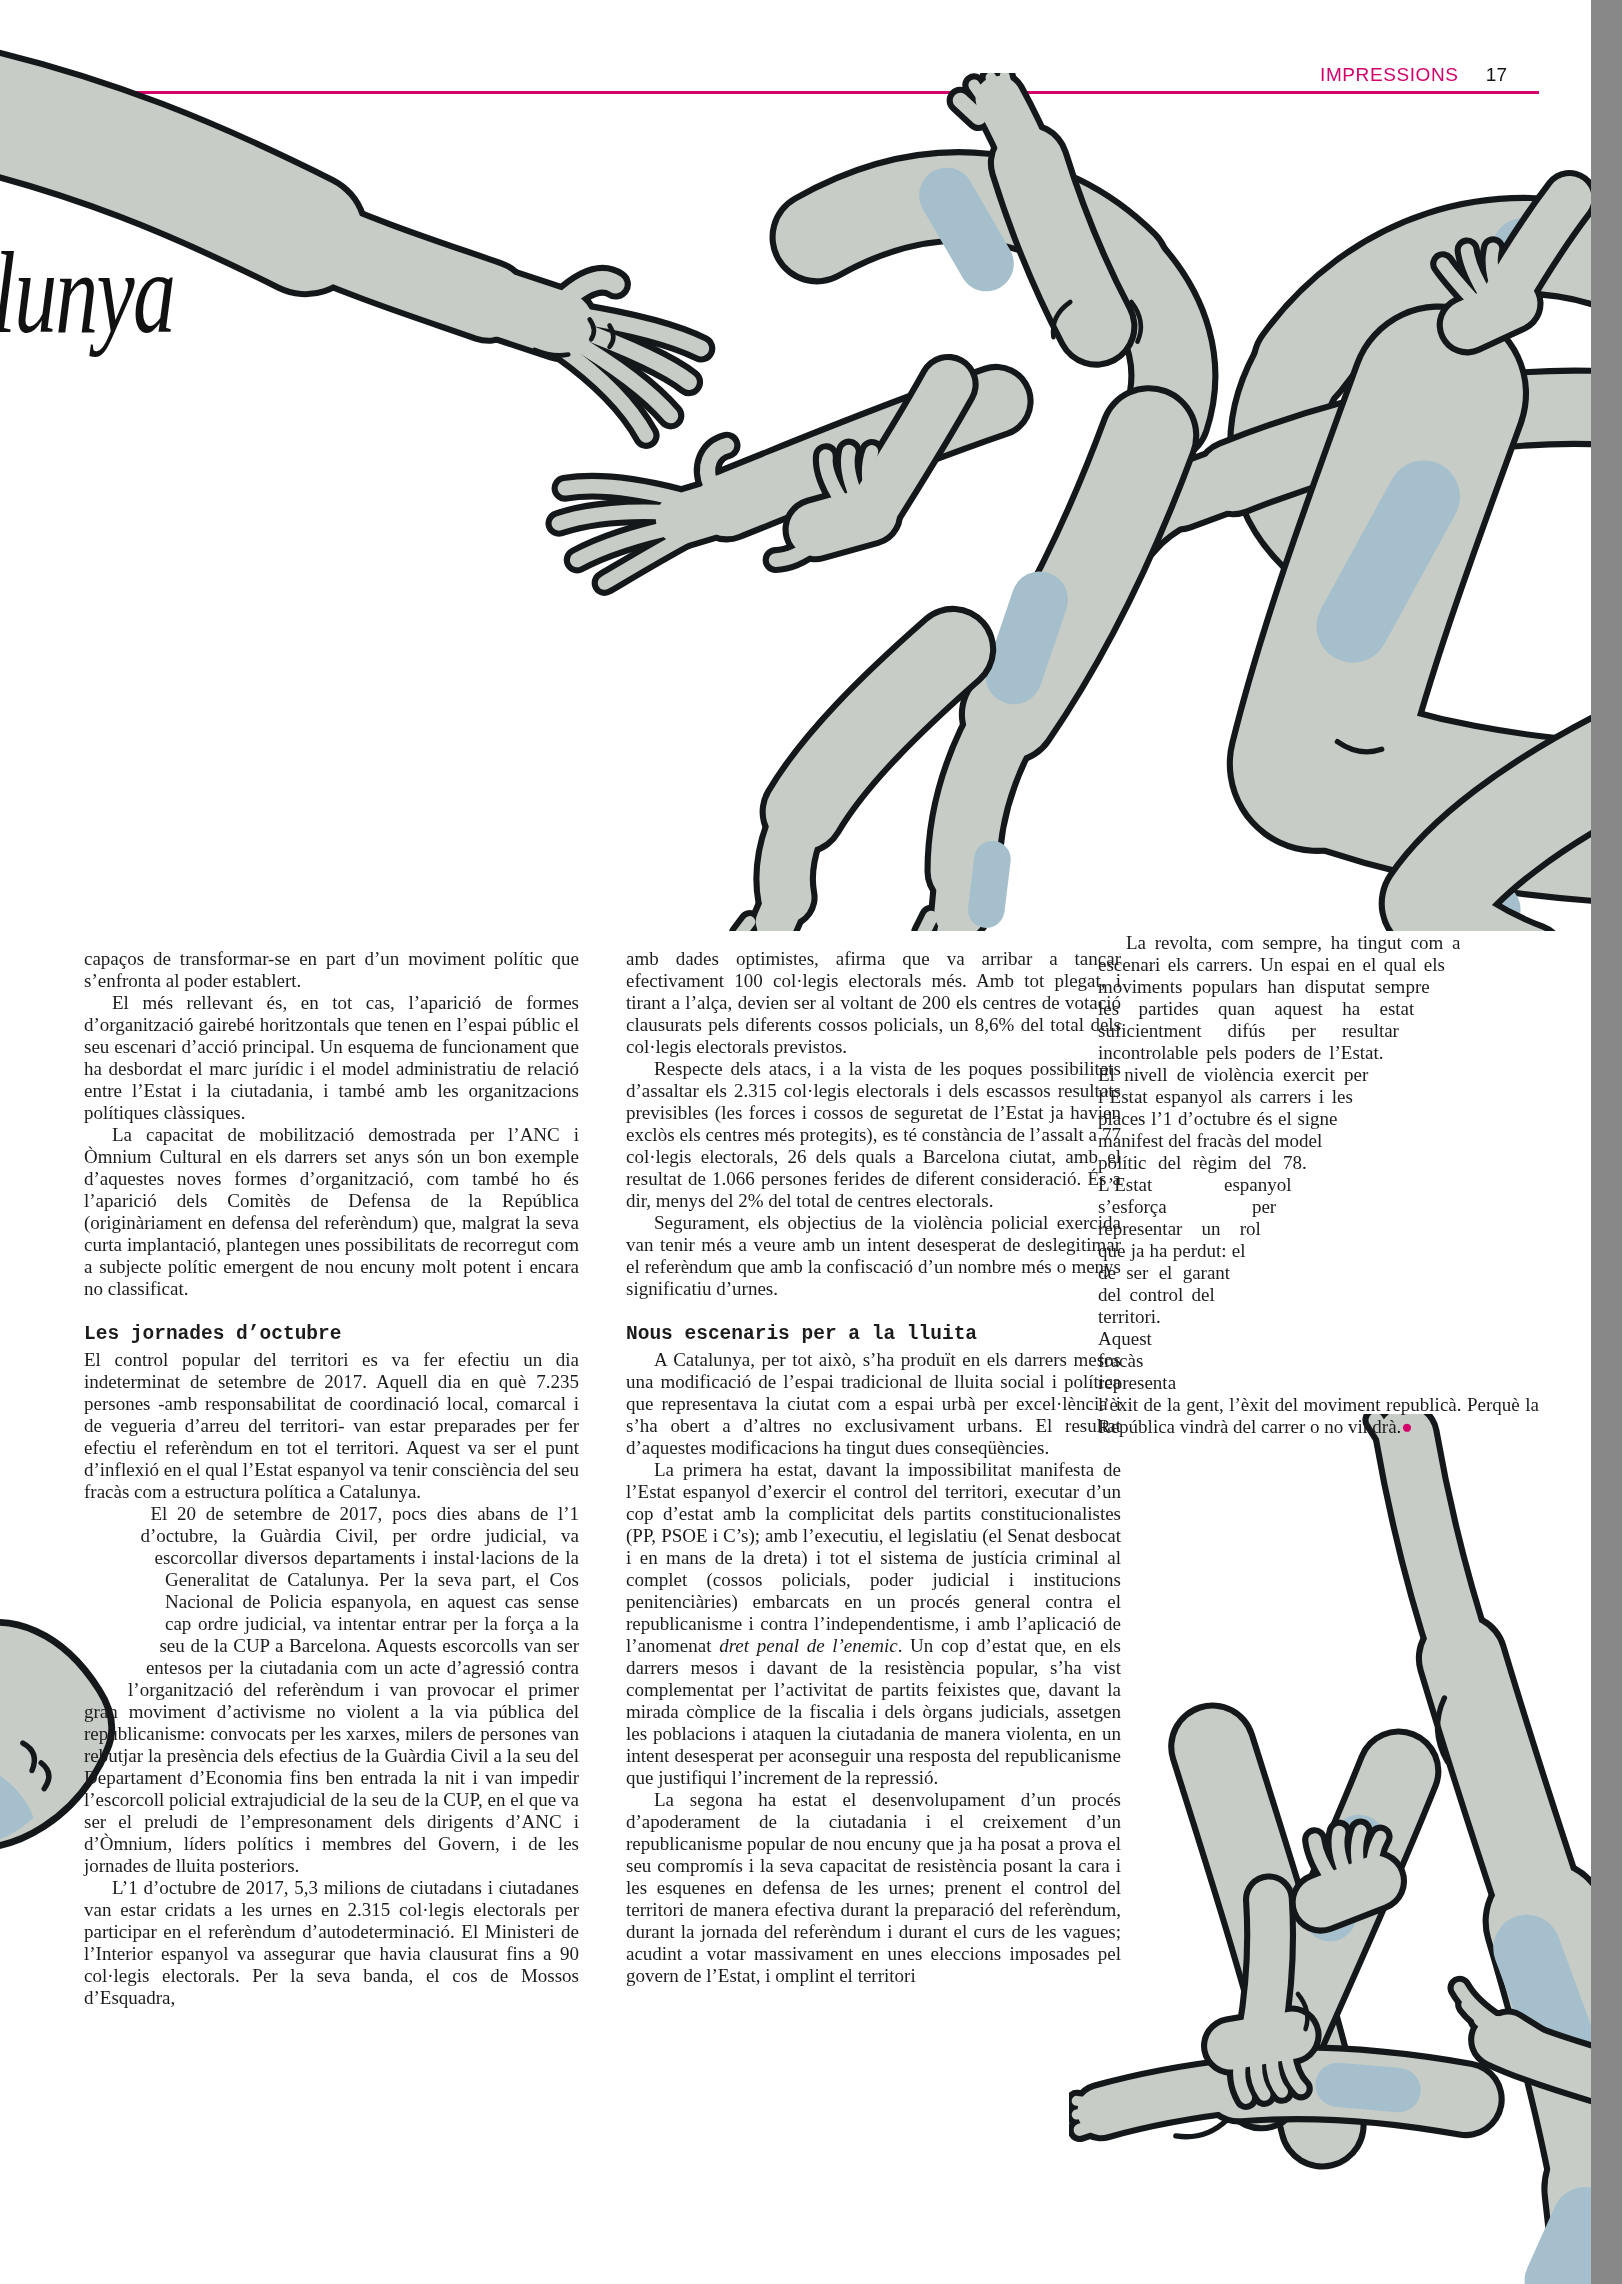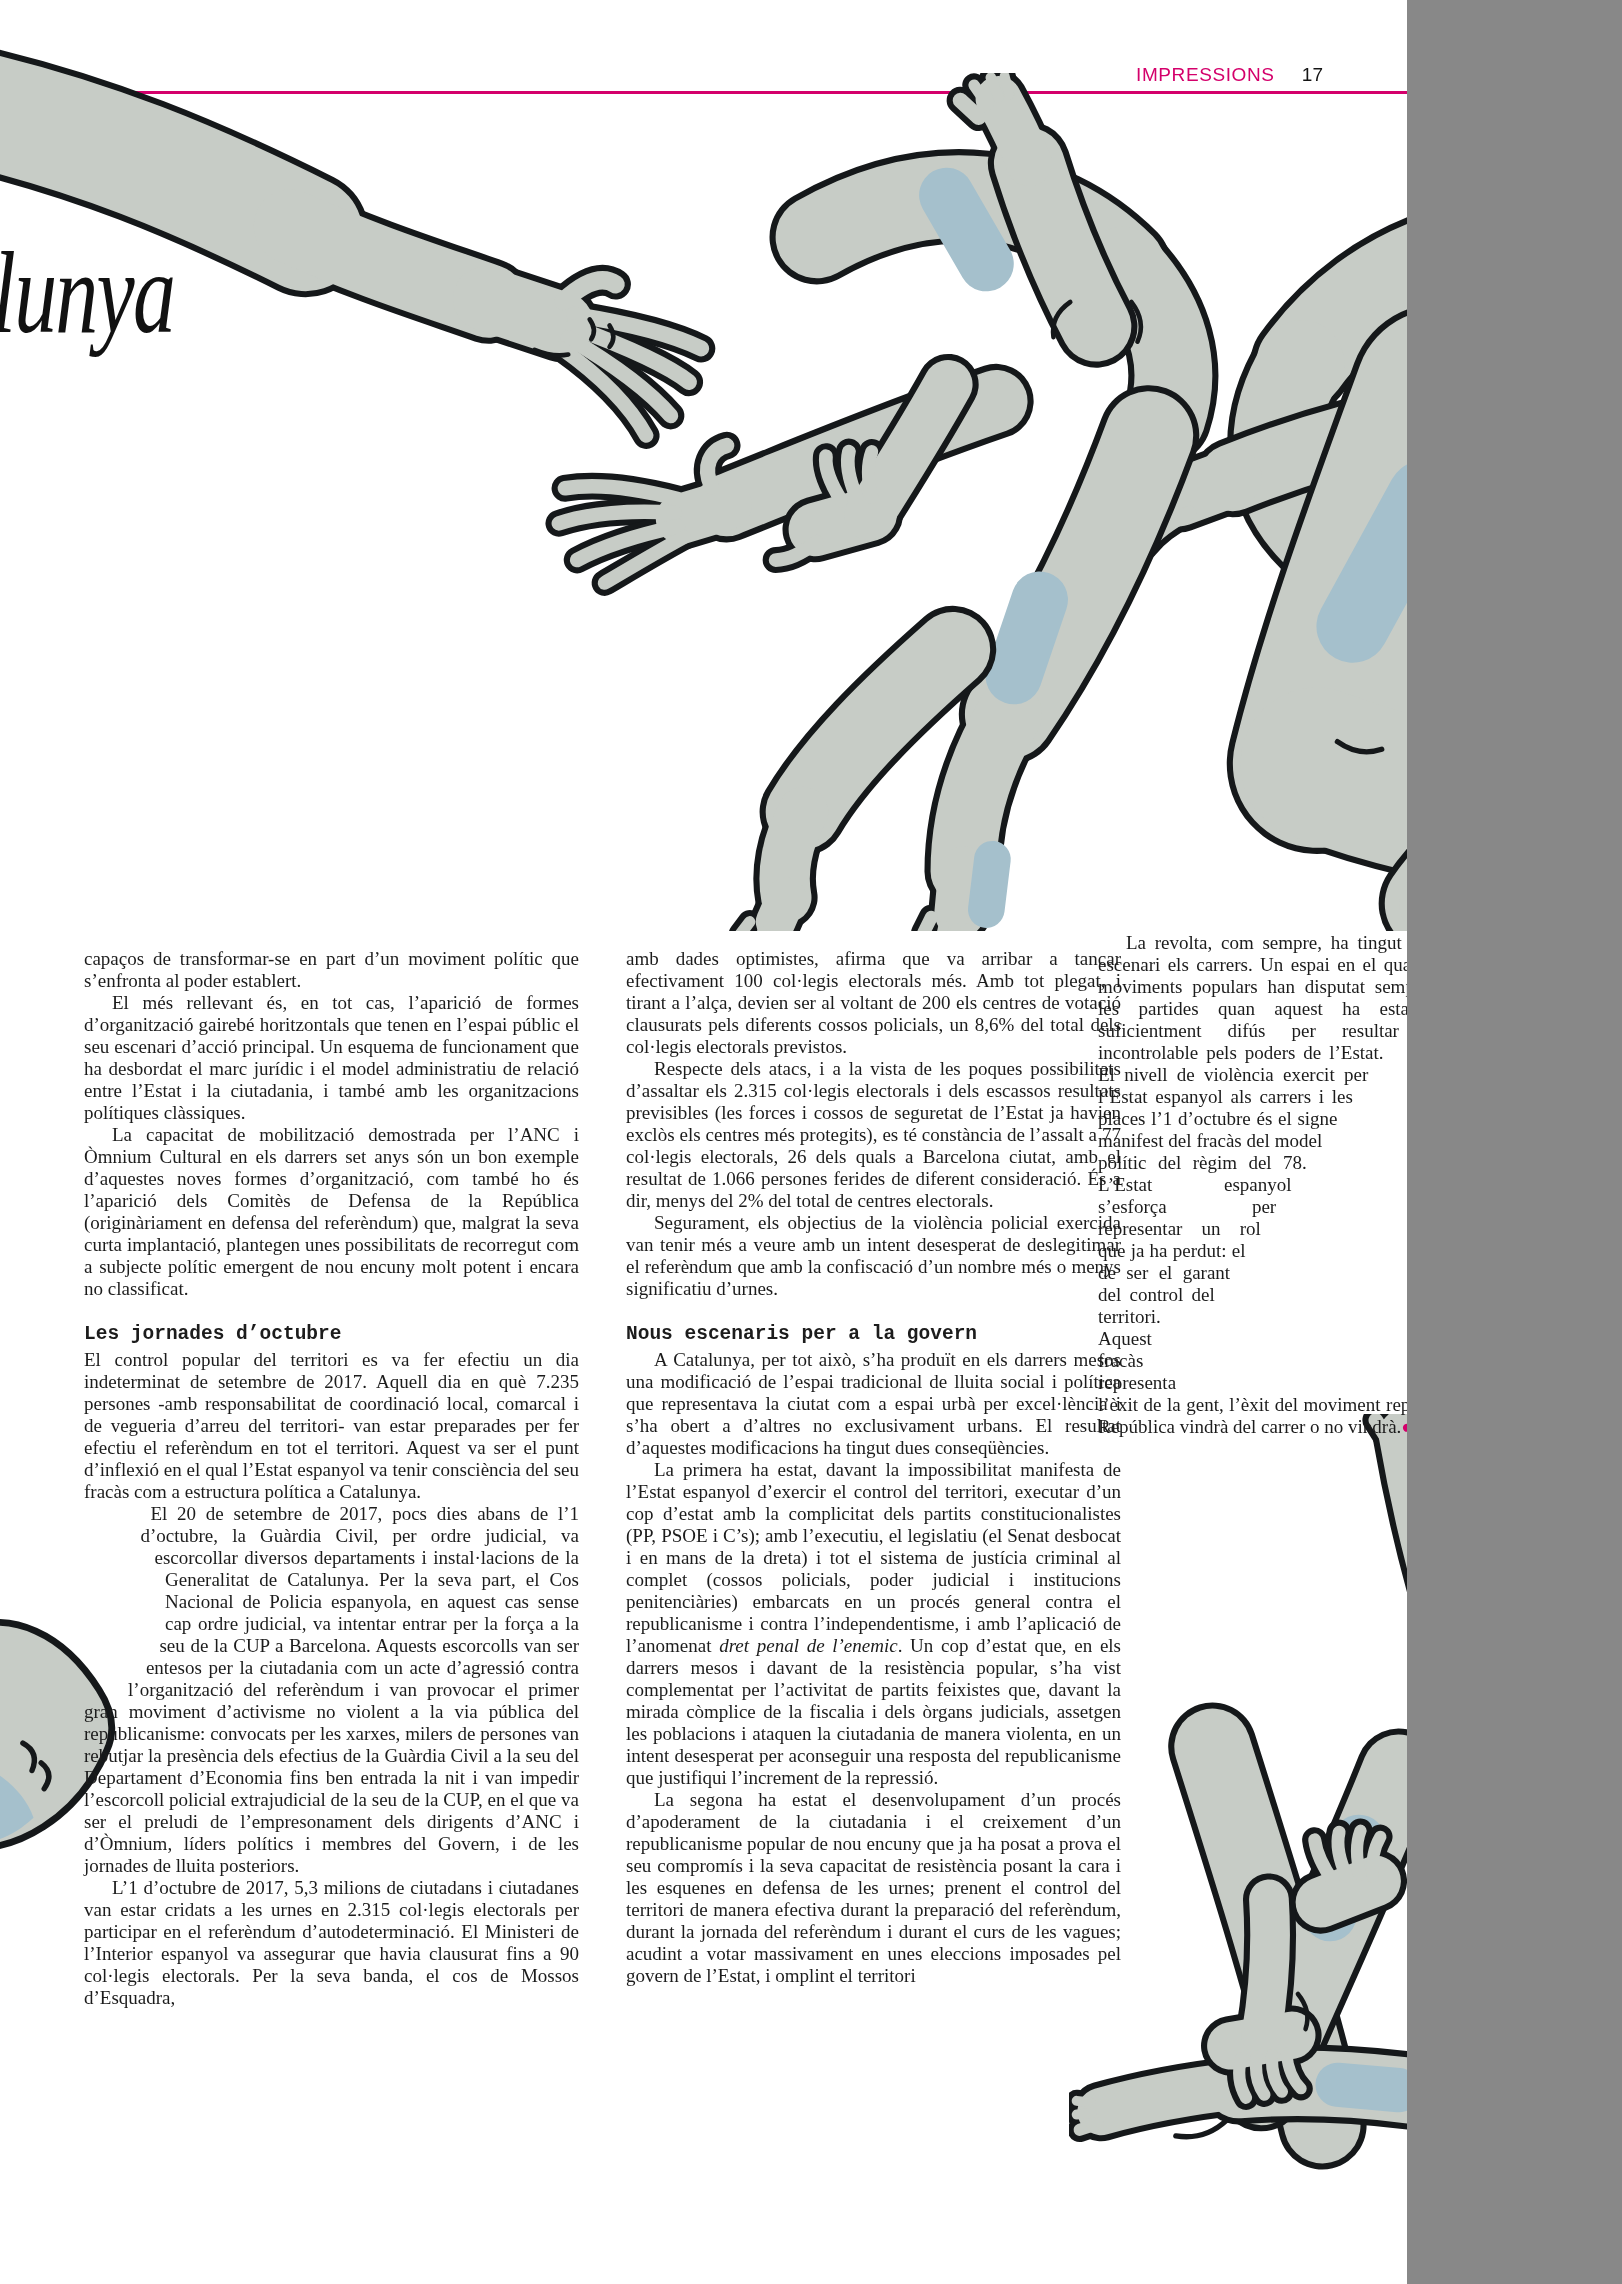--- a/index.html
+++ b/index.html
@@ -1,17 +1,17 @@
 <!DOCTYPE html>
 <html lang="ca" style="font-size:12.2px"><head>
 <meta charset="utf-8">
 <style>
   html,body{margin:0;padding:0;background:#888;}
   .page{
-    position:relative;width:1407px;height:2284px;background:#ffffff;
+    position:relative;width:1591px;height:2284px;background:#ffffff;
     overflow:hidden;font-family:"Liberation Serif",serif;color:#1c1c1c;
   }
   
   .section-label{
     position:absolute;top:64px;right:84px;z-index:3;
     font-family:"Liberation Sans",sans-serif;font-size:19px;letter-spacing:0.6px;
     color:#d4006b;
   }
   .section-label .pagenum{color:#141414;margin-left:21.4px;letter-spacing:0;}
   .header-rule{position:absolute;left:84px;top:91px;width:1455px;height:3.1px;background:#d4006b;z-index:0;}
@@ -307,21 +307,21 @@
         <p class="indent"><span>La capacitat de mobilització demostrada per l’ANC i Òmnium Cultural en els darrers set anys són un bon exemple d’aquestes noves formes d’organització, com també ho és l’aparició dels Comitès de Defensa de la República (originàriament en defensa del referèndum) que, malgrat la seva curta implantació, plantegen unes possibilitats de recorregut com a subjecte polític emergent de nou encuny molt potent i encara no classificat.</span></p>
         <h3 class="subhead">Les jornades d’octubre</h3>
         <p class="noindent"><span>El control popular del territori es va fer efectiu un dia indeterminat de setembre de 2017. Aquell dia en què 7.235 persones -amb responsabilitat de coordinació local, comarcal i de vegueria d’arreu del territori- van estar preparades per fer efectiu el referèndum en tot el territori. Aquest va ser el punt d’inflexió en el qual l’Estat espanyol va tenir consciència del seu fracàs com a estructura política a Catalunya.</span></p>
         <p class="indent"><span class="wrap-left"></span><span>El 20 de setembre de 2017, pocs dies abans de l’1 d’octubre, la Guàrdia Civil, per ordre judicial, va escorcollar diversos departaments i instal·lacions de la Generalitat de Catalunya. Per la seva part, el Cos Nacional de Policia espanyola, en aquest cas sense cap ordre judicial, va intentar entrar per la força a la seu de la CUP a Barcelona. Aquests escorcolls van ser entesos per la ciutadania com un acte d’agressió contra l’organització del referèndum i van provocar el primer gran moviment d’activisme no violent a la via pública del republicanisme: convocats per les xarxes, milers de persones van rebutjar la presència dels efectius de la Guàrdia Civil a la seu del Departament d’Economia fins ben entrada la nit i van impedir l’escorcoll policial extrajudicial de la seu de la CUP, en el que va ser el preludi de l’empresonament dels dirigents d’ANC i d’Òmnium, líders polítics i membres del Govern, i de les jornades de lluita posteriors.</span></p>
         <p class="indent"><span>L’1 d’octubre de 2017, 5,3 milions de ciutadans i ciutadanes van estar cridats a les urnes en 2.315 col·legis electorals per participar en el referèndum d’autodeterminació. El Ministeri de l’Interior espanyol va assegurar que havia clausurat fins a 90 col·legis electorals. Per la seva banda, el cos de Mossos d’Esquadra,</span></p>
       </section>
     <section class="col col-2">
         <p class="noindent"><span>amb dades optimistes, afirma que va arribar a tancar efectivament 100 col·legis electorals més. Amb tot plegat, i tirant a l’alça, devien ser al voltant de 200 els centres de votació clausurats pels diferents cossos policials, un 8,6% del total dels col·legis electorals previstos.</span></p>
         <p class="indent"><span>Respecte dels atacs, i a la vista de les poques possibilitats d’assaltar els 2.315 col·legis electorals i dels escassos resultats previsibles (les forces i cossos de seguretat de l’Estat ja havien exclòs els centres més protegits), es té constància de l’assalt a 77 col·legis electorals, 26 dels quals a Barcelona ciutat, amb el resultat de 1.066 persones ferides de diferent consideració. És a dir, menys del 2% del total de centres electorals.</span></p>
         <p class="indent"><span>Segurament, els objectius de la violència policial exercida van tenir més a veure amb un intent desesperat de deslegitimar el referèndum que amb la confiscació d’un nombre més o menys significatiu d’urnes.</span></p>
-        <h3 class="subhead">Nous escenaris per a la govern</h3>
+        <h3 class="subhead">Nous escenaris per a la lluita</h3>
         <p class="indent"><span>A Catalunya, per tot això, s’ha produït en els darrers mesos una modificació de l’espai tradicional de lluita social i política que representava la ciutat com a espai urbà per excel·lència i s’ha obert a d’altres no exclusivament urbans. El resultat d’aquestes modificacions ha tingut dues conseqüències.</span></p>
         <p class="indent"><span>La primera ha estat, davant la impossibilitat manifesta de l’Estat espanyol d’exercir el control del territori, executar d’un cop d’estat amb la complicitat dels partits constitucionalistes (PP, PSOE i C’s); amb l’executiu, el legislatiu (el Senat desbocat i en mans de la dreta) i tot el sistema de justícia criminal al complet (cossos policials, poder judicial i institucions penitenciàries) embarcats en un procés general contra el republicanisme i contra l’independentisme, i amb l’aplicació de l’anomenat </span><span style="font-style: italic;">dret penal de l’enemic</span><span>. Un cop d’estat que, en els darrers mesos i davant de la resistència popular, s’ha vist complementat per l’activitat de partits feixistes que, davant la mirada còmplice de la fiscalia i dels òrgans judicials, assetgen les poblacions i ataquen la ciutadania de manera violenta, en un intent desesperat per aconseguir una resposta del republicanisme que justifiqui l’increment de la repressió.</span></p>
         <p class="indent"><span>La segona ha estat el desenvolupament d’un procés d’apoderament de la ciutadania i el creixement d’un republicanisme popular de nou encuny que ja ha posat a prova el seu compromís i la seva capacitat de resistència posant la cara i les esquenes en defensa de les urnes; prenent el control del territori de manera efectiva durant la preparació del referèndum, durant la jornada del referèndum i durant el curs de les vagues; acudint a votar massivament en unes eleccions imposades pel govern de l’Estat, i omplint el territori</span></p>
       </section>
     <section class="col col-3">
         <p class="indent"><span class="wrap-right"></span><span>La revolta, com sempre, ha tingut com a escenari els carrers. Un espai en el qual els moviments populars han disputat sempre les partides quan aquest ha estat suficientment difús per resultar incontrolable pels poders de l’Estat. El nivell de violència exercit per l’Estat espanyol als carrers i les places l’1 d’octubre és el signe manifest del fracàs del model polític del règim del 78. L’Estat espanyol s’esforça per representar un rol que ja ha perdut: el de ser el garant del control del territori. Aquest fracàs representa l’èxit de la gent, l’èxit del moviment republicà. Perquè la República vindrà del carrer o no vindrà.</span><span class="accent">●</span></p>
       </section>
   </main>
 </div>
 

